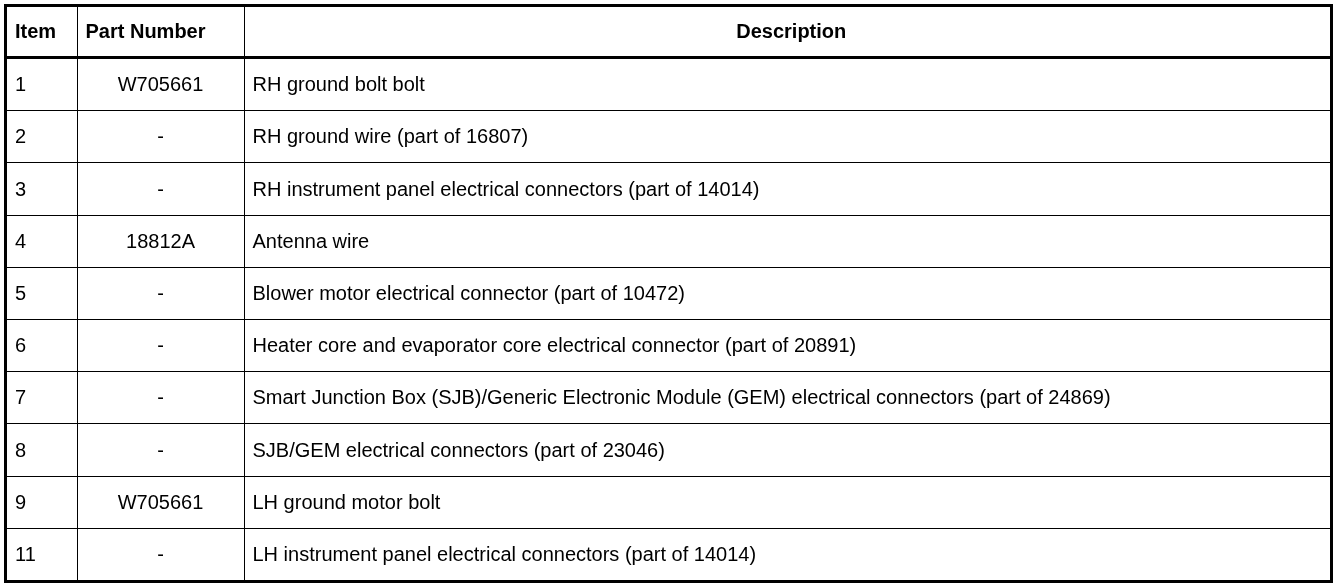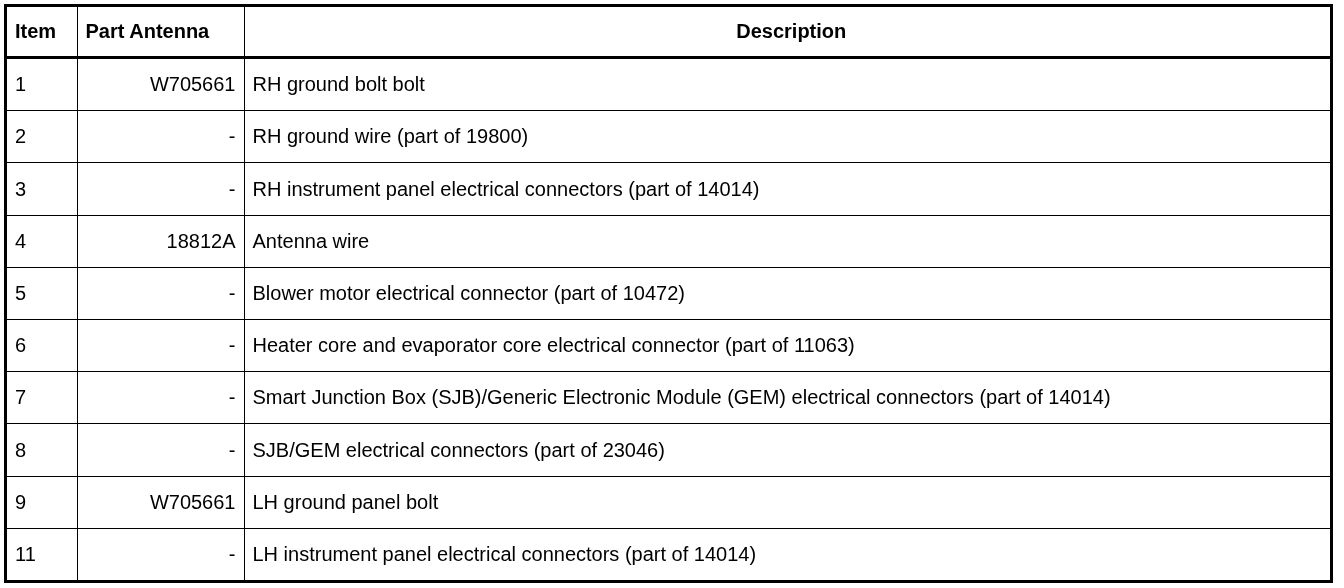--- a/index.html
+++ b/index.html
@@ -65,21 +65,21 @@
 
   
   table.parts-table tbody td {
     height: 46px;
     border-top: 1px solid #000000;
     border-bottom: 1px solid #000000;
     font-weight: normal;
   }
 
   .cell-item { text-align: left; }
-  .cell-part { text-align: right; }
+  .cell-part { text-align: center; }
   .cell-desc { text-align: left; }
 
   
   table.parts-table tr > *:first-child { border-left: none; }
   table.parts-table tr > *:last-child  { border-right: none; }
   table.parts-table thead tr > * { border-top: none; }
   table.parts-table tbody tr:last-child > * { border-bottom: none; }
 </style>
 </head>
 <body>
@@ -87,69 +87,69 @@
 <div class="table-wrap">
   <table class="parts-table">
     <colgroup>
       <col class="col-item">
       <col class="col-part">
       <col class="col-desc">
     </colgroup>
     <thead>
       <tr>
         <th class="item-head">Item</th>
-        <th class="part-head">Part Antenna</th>
+        <th class="part-head">Part Number</th>
         <th class="desc-head">Description</th>
       </tr>
     </thead>
     <tbody>
       <tr>
         <td class="cell-item">1</td>
         <td class="cell-part">W705661</td>
         <td class="cell-desc">RH ground bolt bolt</td>
       </tr>
       <tr>
         <td class="cell-item">2</td>
         <td class="cell-part">-</td>
-        <td class="cell-desc">RH ground wire (part of 19800)</td>
+        <td class="cell-desc">RH ground wire (part of 16807)</td>
       </tr>
       <tr>
         <td class="cell-item">3</td>
         <td class="cell-part">-</td>
         <td class="cell-desc">RH instrument panel electrical connectors (part of 14014)</td>
       </tr>
       <tr>
         <td class="cell-item">4</td>
         <td class="cell-part">18812A</td>
         <td class="cell-desc">Antenna wire</td>
       </tr>
       <tr>
         <td class="cell-item">5</td>
         <td class="cell-part">-</td>
         <td class="cell-desc">Blower motor electrical connector (part of 10472)</td>
       </tr>
       <tr>
         <td class="cell-item">6</td>
         <td class="cell-part">-</td>
-        <td class="cell-desc">Heater core and evaporator core electrical connector (part of 11063)</td>
+        <td class="cell-desc">Heater core and evaporator core electrical connector (part of 20891)</td>
       </tr>
       <tr>
         <td class="cell-item">7</td>
         <td class="cell-part">-</td>
-        <td class="cell-desc">Smart Junction Box (SJB)/Generic Electronic Module (GEM) electrical connectors (part of 14014)</td>
+        <td class="cell-desc">Smart Junction Box (SJB)/Generic Electronic Module (GEM) electrical connectors (part of 24869)</td>
       </tr>
       <tr>
         <td class="cell-item">8</td>
         <td class="cell-part">-</td>
         <td class="cell-desc">SJB/GEM electrical connectors (part of 23046)</td>
       </tr>
       <tr>
         <td class="cell-item">9</td>
         <td class="cell-part">W705661</td>
-        <td class="cell-desc">LH ground panel bolt</td>
+        <td class="cell-desc">LH ground motor bolt</td>
       </tr>
       <tr>
         <td class="cell-item">11</td>
         <td class="cell-part">-</td>
         <td class="cell-desc">LH instrument panel electrical connectors (part of 14014)</td>
       </tr>
     </tbody>
   </table>
 </div>
 

